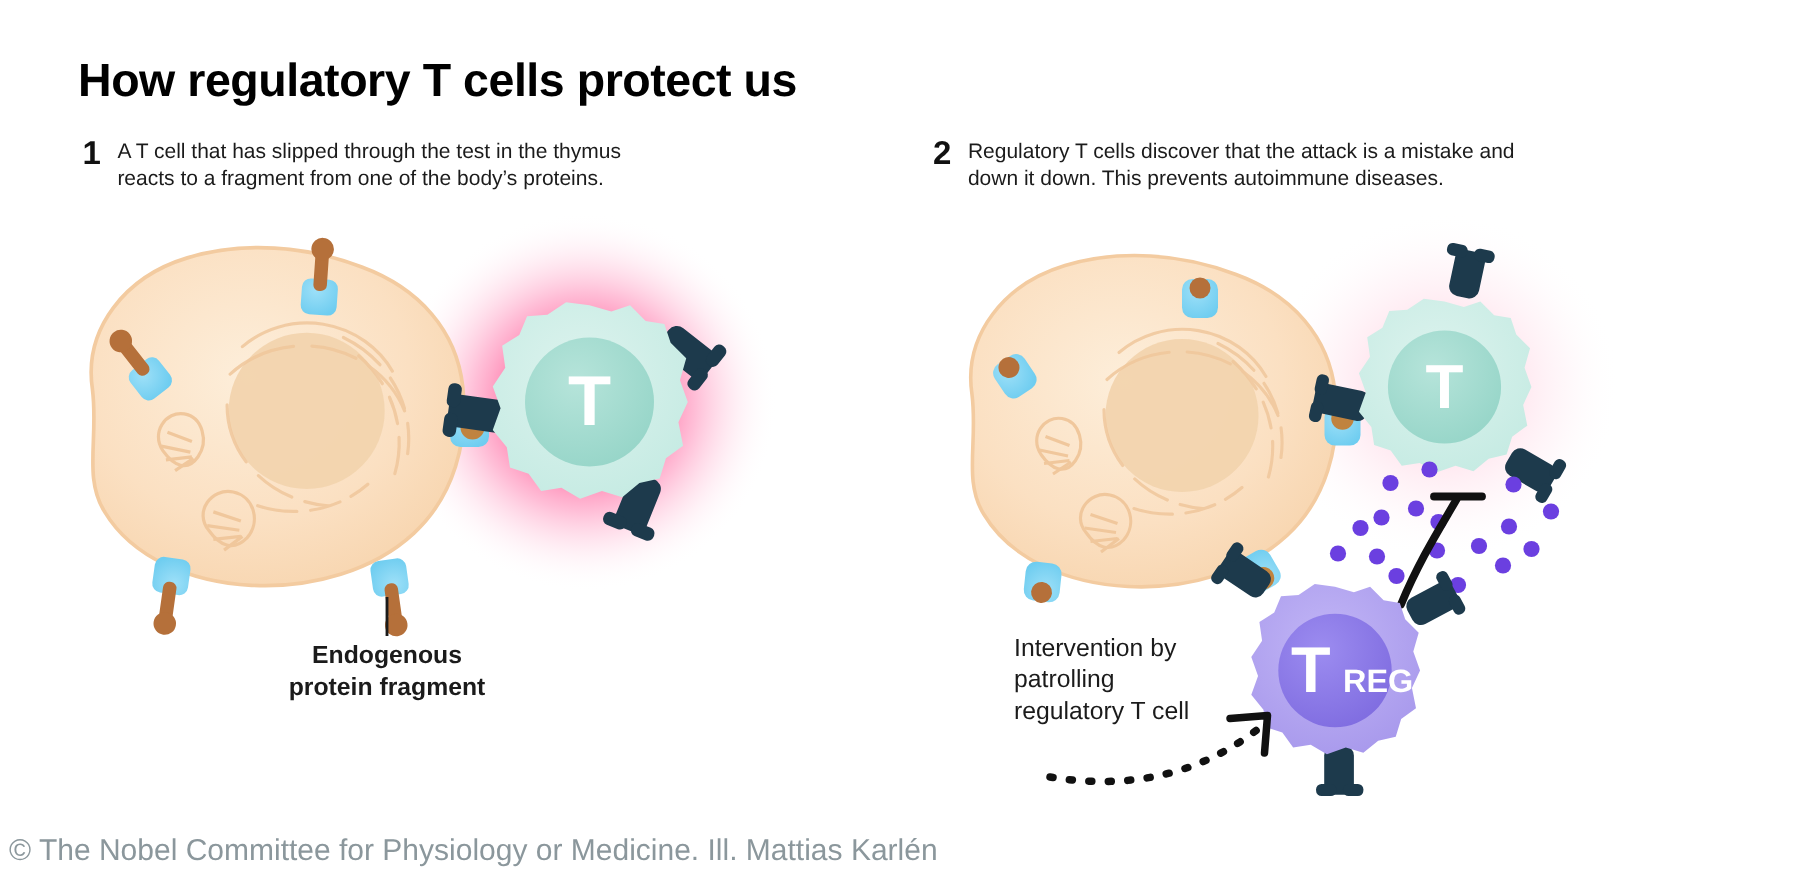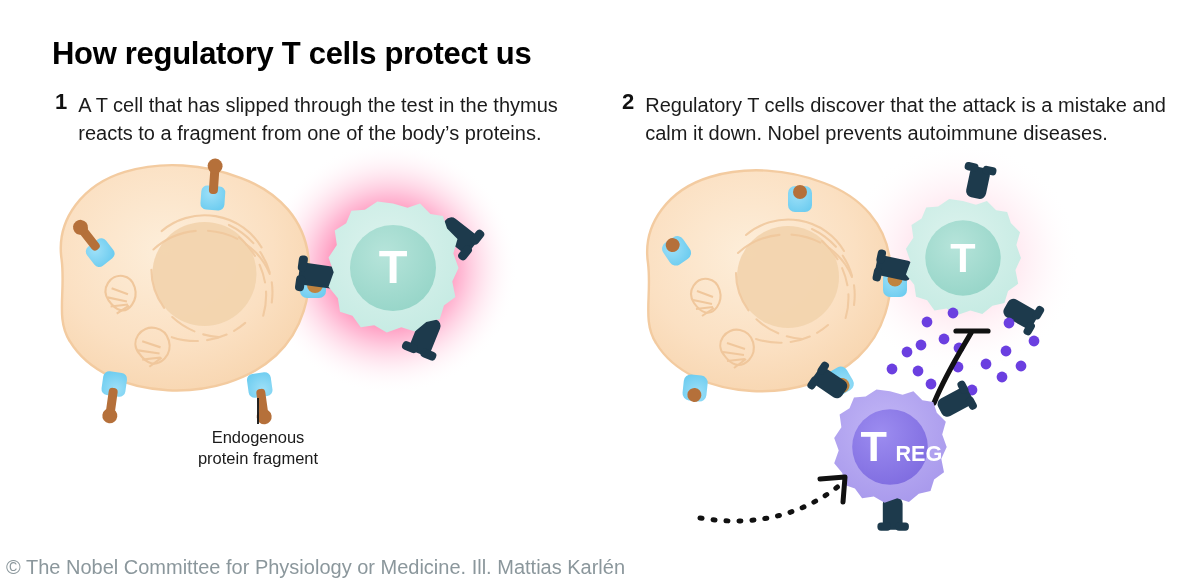--- a/index.html
+++ b/index.html
@@ -42,23 +42,23 @@
   }
   .step-num {
     font-size: 22px;
     font-weight: bold;
     color: #111111;
     line-height: 21px;
     margin-right: 11px;
     flex: 0 0 auto;
   }
   .step-text {
-    font-size: 20px;
+    font-size: 14px;
     color: #1b1b1b;
-    line-height: 28px;
+    line-height: 18px;
     white-space: pre-line;
   }
   #step-1 { left: 55px; top: 91px; width: 530px; }
   #step-2 { left: 622px; top: 91px; width: 545px; }
 
   
   .panel-svg {
     position: absolute;
     left: 0;
     top: 0;
@@ -70,20 +70,21 @@
     font-size: 16.5px;
     color: #1b1b1b;
     line-height: 21px;
     white-space: pre-line;
   }
   #callout-endogenous {
     left: 144px;
     top: 427px;
     width: 228px;
     text-align: center;
+    font-weight: bold;
   }
   #callout-intervention {
     left: 676px;
     top: 422px;
     width: 190px;
     text-align: left;
   }
 
   
   .copyright {
@@ -104,21 +105,21 @@
 
   <div class="step" id="step-1">
     <div class="step-num">1</div>
     <div class="step-text">A T cell that has slipped through the test in the thymus
 reacts to a fragment from one of the body’s proteins.</div>
   </div>
 
   <div class="step" id="step-2">
     <div class="step-num">2</div>
     <div class="step-text">Regulatory T cells discover that the attack is a mistake and
-calm it down. Nobel prevents autoimmune diseases.</div>
+down it down. This prevents autoimmune diseases.</div>
   </div>
 
   <svg class="panel-svg" width="1200" height="579" viewBox="0 0 1200 579">
     <defs>
 
       <radialGradient id="glowStrong" cx="50%" cy="50%" r="50%">
         <stop offset="0%" stop-color="#ff3d86" stop-opacity="0.95"></stop>
         <stop offset="32%" stop-color="#ff4d8d" stop-opacity="0.85"></stop>
         <stop offset="58%" stop-color="#ff7fb0" stop-opacity="0.5"></stop>
         <stop offset="80%" stop-color="#ffb8d3" stop-opacity="0.2"></stop>
@@ -371,16 +372,19 @@
 
     <g fill="none" stroke="#111111">
       <path d="M 700,518 C 760,528 806,512 840,485" stroke-width="5" stroke-linecap="round" stroke-dasharray="2 11"></path>
       <path d="M 820,479 L 845,477 L 843,502" stroke-width="5" stroke-linecap="round" stroke-linejoin="round"></path>
     </g>
   </svg>
 
   <div class="callout" id="callout-endogenous">Endogenous
 protein fragment</div>
 
+  <div class="callout" id="callout-intervention">Intervention by
+patrolling
+regulatory T cell</div>
 
   <div class="copyright">© The Nobel Committee for Physiology or Medicine. Ill. Mattias Karlén</div>
 
 </div>
 
 </body></html>

